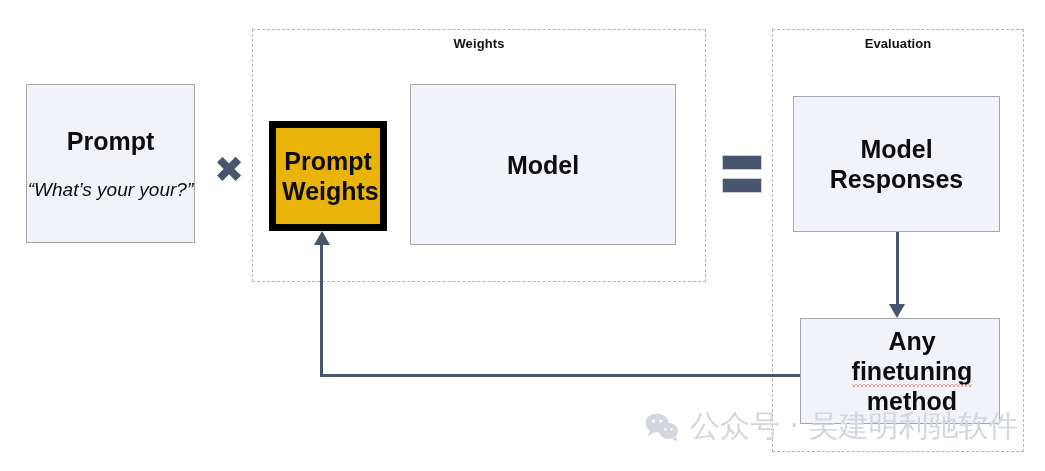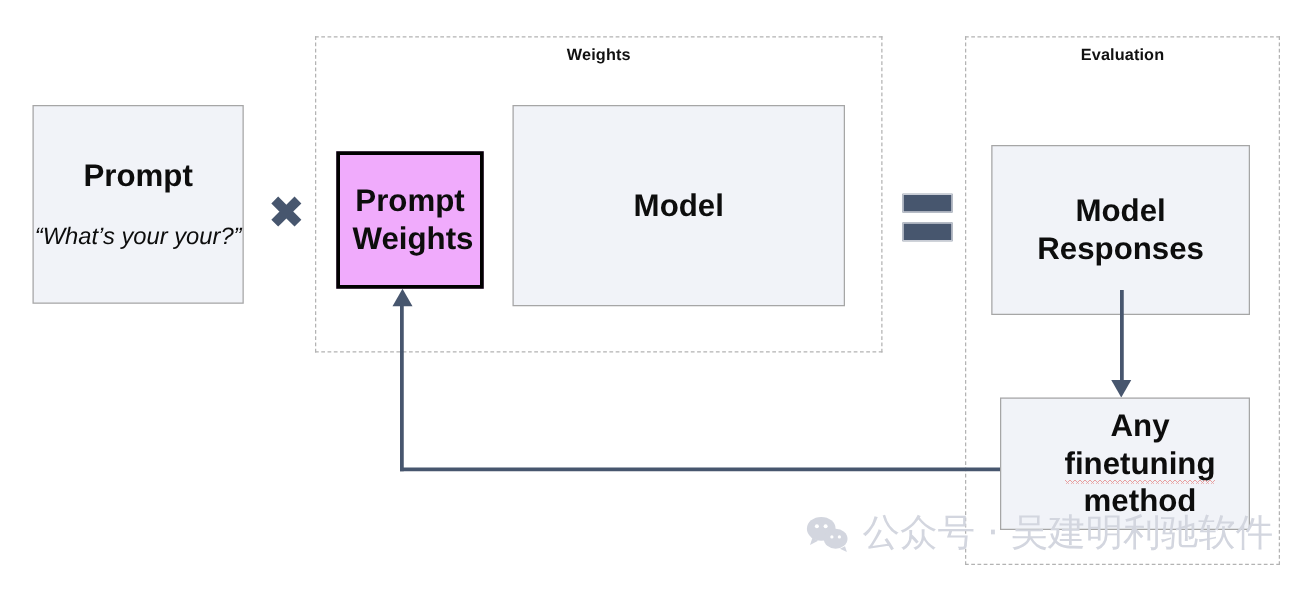--- a/index.html
+++ b/index.html
@@ -54,22 +54,22 @@
     line-height: 1.2;
   }
   .node .subtitle {
     font-size: 19px;
     font-style: italic;
     font-weight: normal;
     line-height: 1.25;
     margin-top: 22px;
   }
   .node.green {
-    background: #f0abfc;
-    border: 3px solid #000000;
+    background: #eab308;
+    border: 7px solid #000000;
   }
 
   
   .squiggle-word {
     position: relative;
     display: inline-block;
   }
   .squiggle-word::after {
     content: "";
     position: absolute;
@@ -165,21 +165,21 @@
 
   <div class="node" style="left:410px; top:84px; width:266px; height:161px;">
     <div class="title">Model</div>
   </div>
 
   <div class="op-equals" style="left:722px; top:155px; width:40px; height:38px;">
     <div class="bar" style="top:0;"></div>
     <div class="bar" style="top:23px;"></div>
   </div>
 
-  <div class="node" style="left:793px; top:96px; width:207px; height:136px;margin-top:20px;">
+  <div class="node" style="left:793px; top:96px; width:207px; height:136px;">
     <div class="title">Model Responses</div>
   </div>
 
   <div class="conn conn-v" style="left:896px; top:232px; height:74px;"></div>
   <div class="arrowhead-down" style="left:889px; top:304px;"></div>
 
   <div class="node" style="left:800px; top:318px; width:200px; height:106px;padding-left:24px;">
     <div class="title">
       <span>Any </span><span class="squiggle-word">finetuning</span><br>
       <span>method</span>

